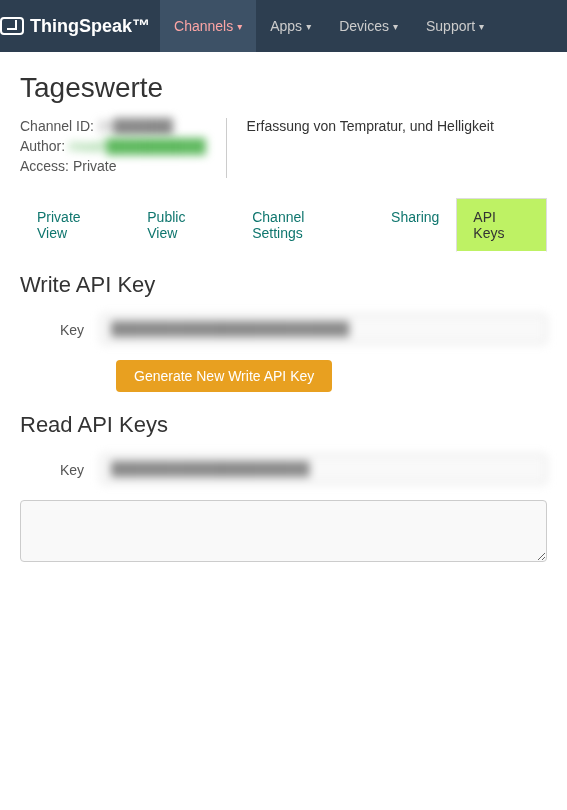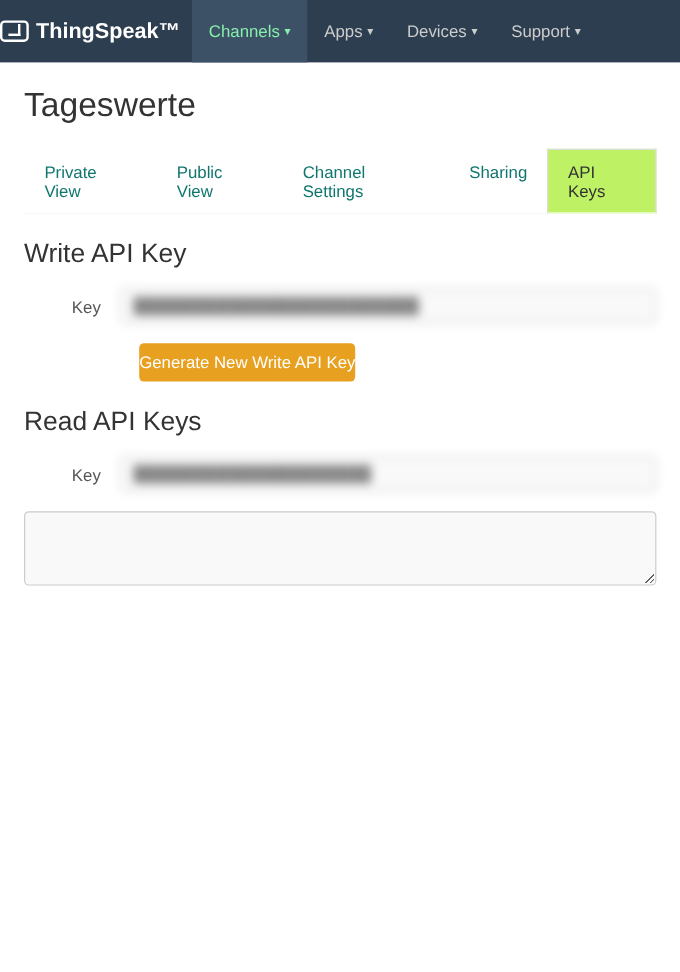--- a/index.html
+++ b/index.html
@@ -57,21 +57,21 @@
       height: 100%;
       display: flex;
       align-items: center;
       cursor: pointer;
       font-size: 14px;
       text-decoration: none;
       white-space: nowrap;
     }
     .nav-item.active {
       background: #3d5166;
-      color: #86efac;
+      color: #fca5a5;
       justify-content: space-between;
     }
     .nav-item .caret {
       margin-left: 4px;
       font-size: 10px;
     }
 
     
     .main {
       padding: 20px 20px;
@@ -172,21 +172,21 @@
     textarea.form-control {
       resize: vertical;
       min-height: 60px;
     }
 
     .btn-orange {
       background: #e8a020;
       color: #fff;
       border: none;
       border-radius: 4px;
-      padding: 8px 0;
+      padding: 8px 18px;
       font-size: 14px;
       cursor: pointer;
     }
 
     .btn-green {
       background: #4cae4c;
       color: #fff;
       border: none;
       border-radius: 4px;
       padding: 8px 18px;
@@ -253,20 +253,37 @@
       <span>Support</span>
       <span class="caret">▾</span>
     </a>
   </div>
 </nav>
 
 <div class="main">
 
   <h1 class="page-title">Tageswerte</h1>
 
+  <div class="channel-meta">
+    <div class="meta-left">
+      <div class="meta-item">
+        <span>Channel ID:</span>
+        <span class="redacted">20██████</span>
+      </div>
+      <div class="meta-item">
+        <span>Author:</span>
+        <span class="link redacted" style="color:#5cb85c; cursor:pointer;">mwa0██████████</span>
+      </div>
+      <div class="meta-item">
+        <span>Access:</span>
+        <span>Private</span>
+      </div>
+    </div>
+    <div class="meta-right">Erfassung von Tempratur, und Helligkeit</div>
+  </div>
 
   <div class="tabs">
     <div class="tab">
       <span>Private View</span>
     </div>
     <div class="tab">
       <span>Public View</span>
     </div>
     <div class="tab">
       <span>Channel Settings</span>

